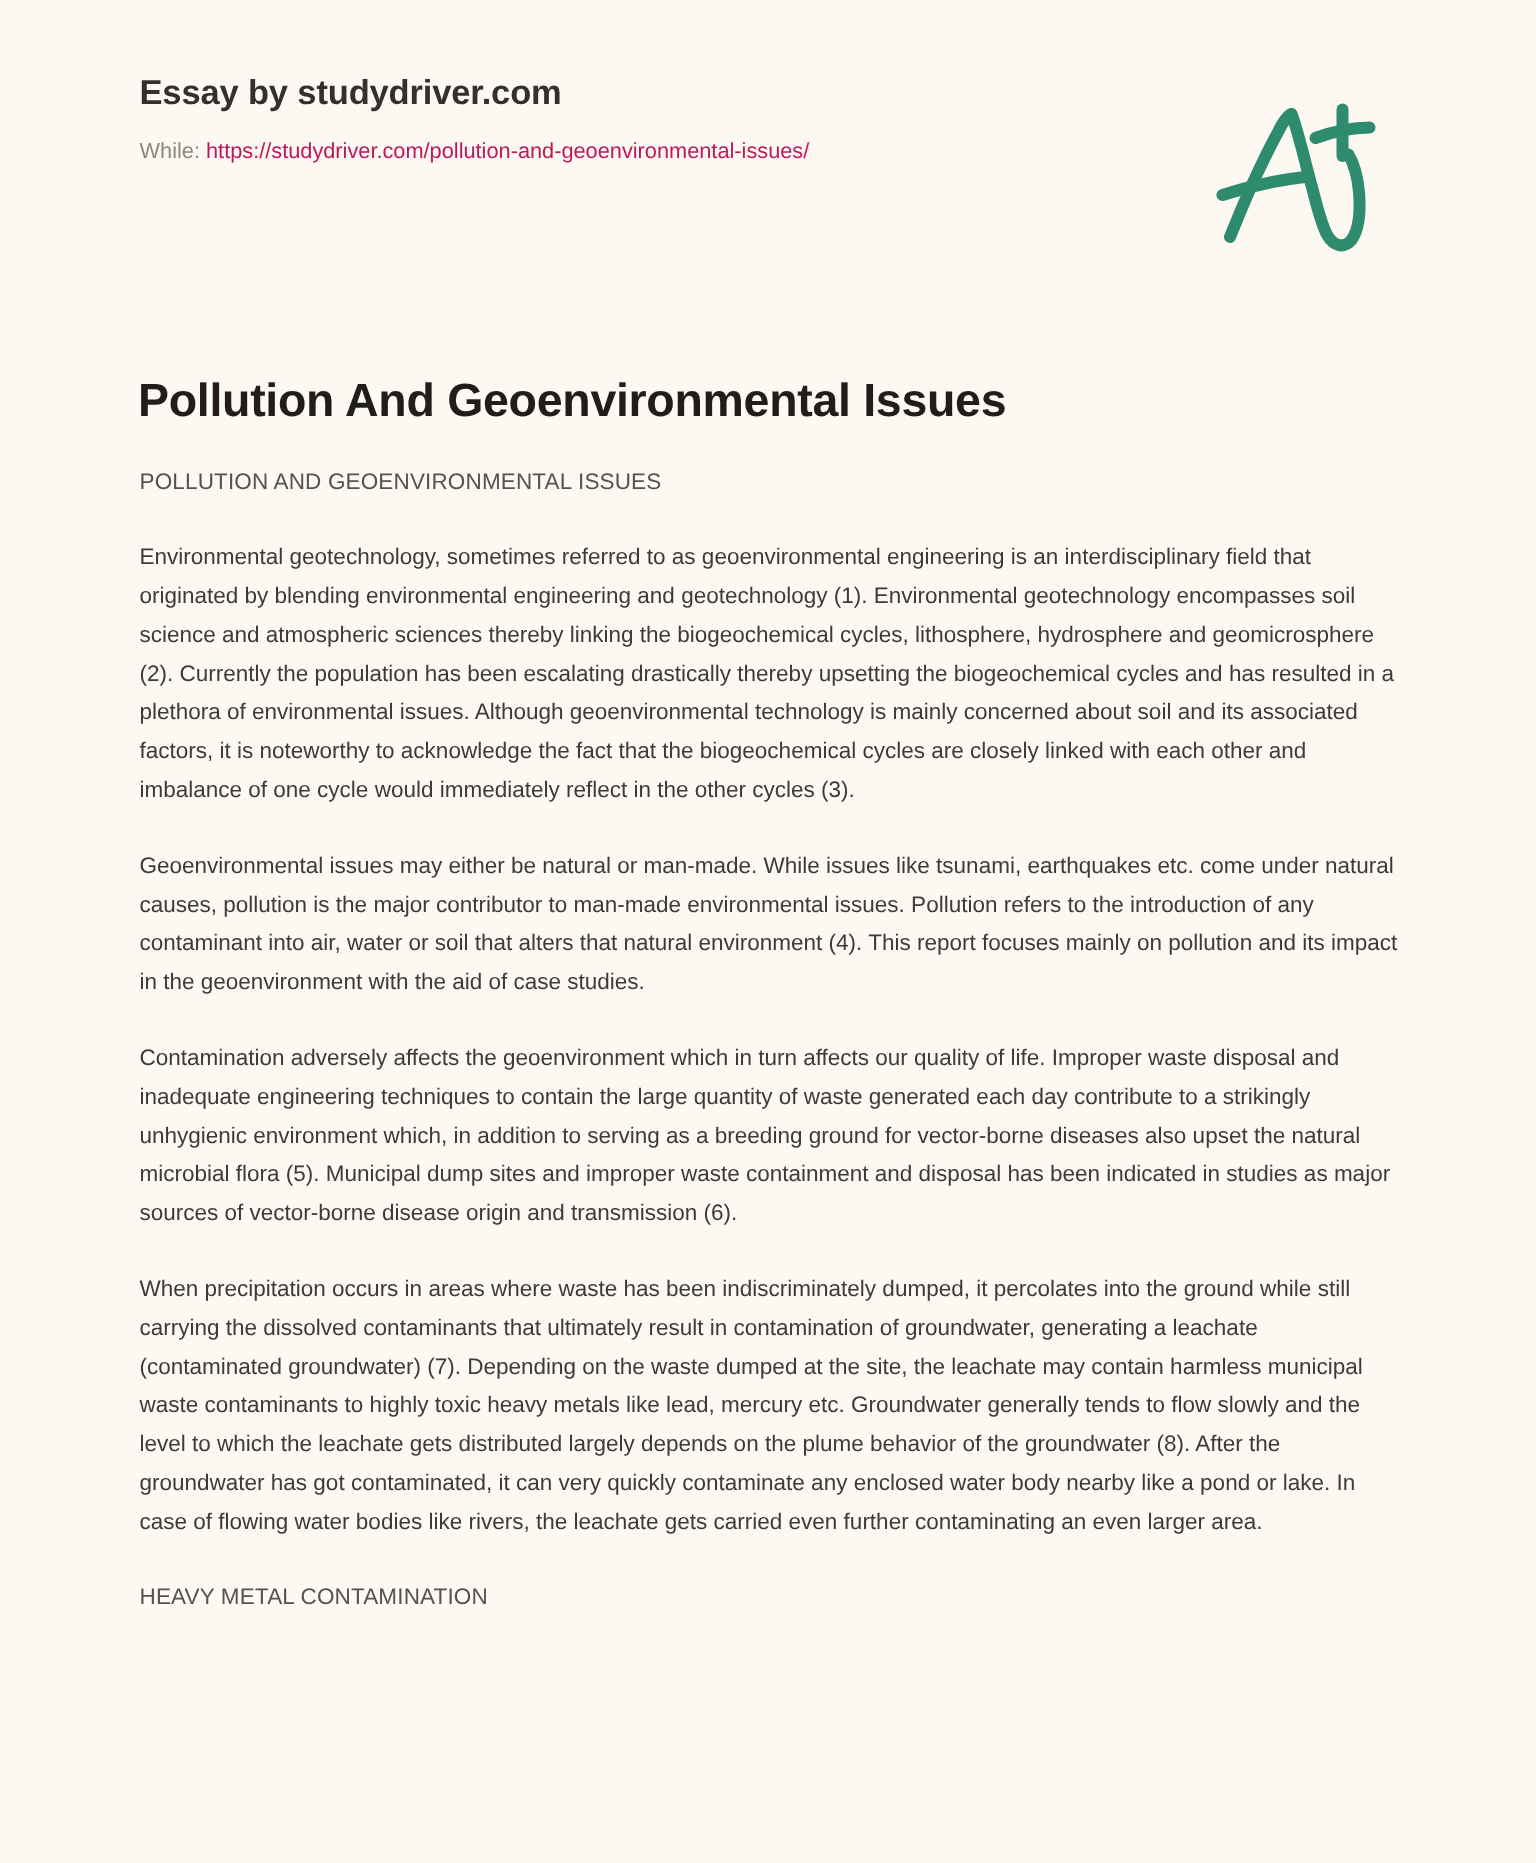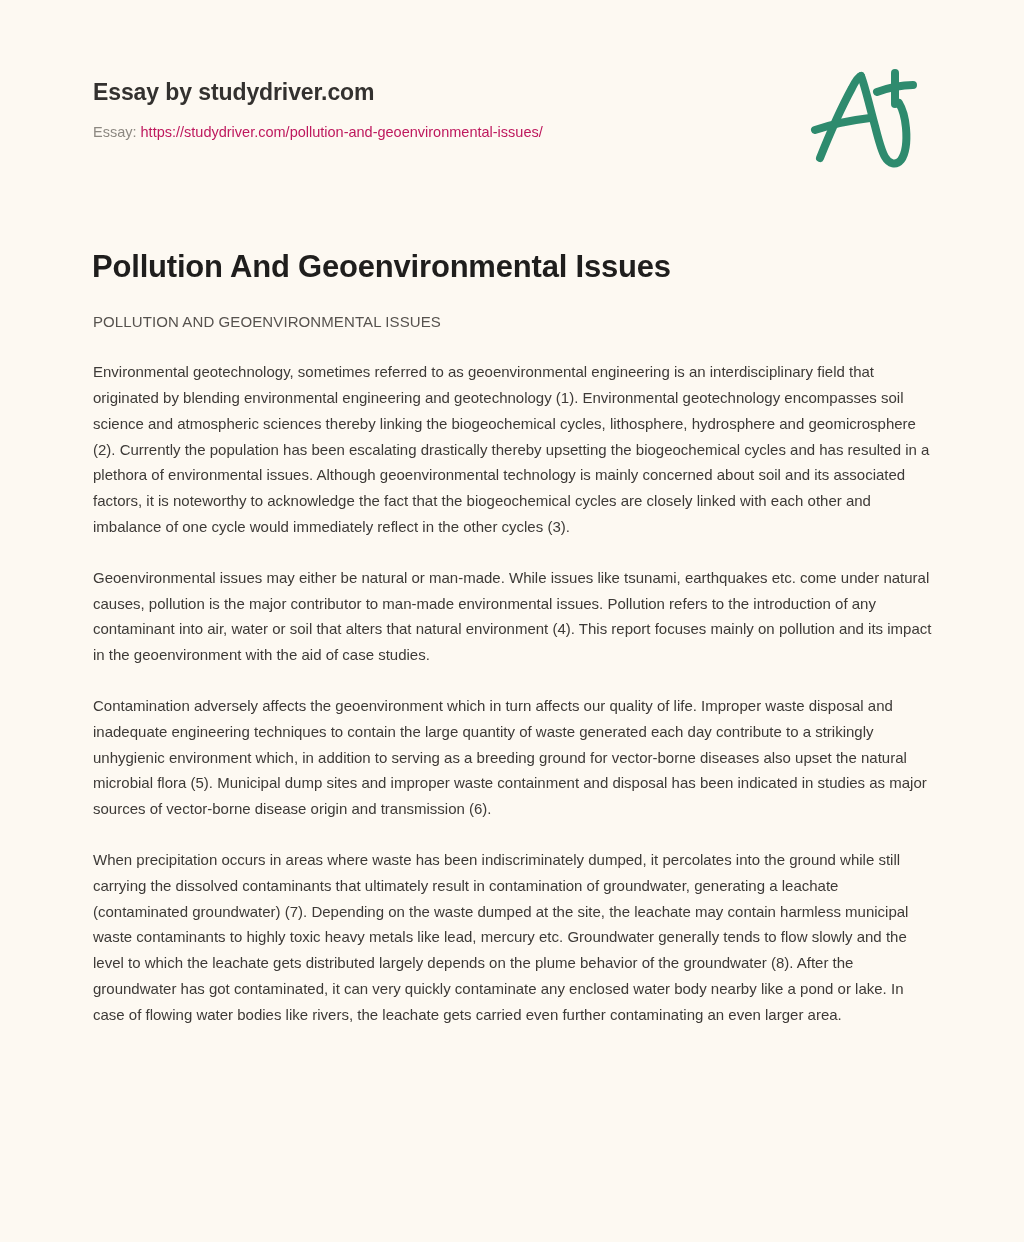--- a/index.html
+++ b/index.html
@@ -19,21 +19,21 @@
     position: relative;
     width: 1024px;
     height: 1242px;
     box-sizing: border-box;
   }
 
   
   .header {
     position: absolute;
     left: 93px;
-    top: 78px;
+    top: 47px;
     right: 60px;
   }
 
   .essay-by {
     font-size: 23px;
     font-weight: bold;
     color: #33312f;
     letter-spacing: -0.1px;
     line-height: 1.3;
     margin: 0;
@@ -112,21 +112,21 @@
   }
 </style>
 </head>
 <body>
 
 <div class="page">
 
   <div class="header">
     <div class="essay-by">Essay by studydriver.com</div>
     <div class="source-line">
-      <span class="source-label">Essay:</span>
+      <span class="source-label">While:</span>
       <a class="source-url" href="#">https://studydriver.com/pollution-and-geoenvironmental-issues/</a>
     </div>
   </div>
 
   <div class="logo">
     <svg viewBox="0 0 120 110" xmlns="http://www.w3.org/2000/svg">
       <g fill="none" stroke="#2e8b6e" stroke-linecap="round" stroke-linejoin="round">
 
         <path d="M14 98 C 22 78, 34 50, 46 28 C 49 22, 52 17, 55 16" stroke-width="8"></path>
 
@@ -144,15 +144,16 @@
   </div>
 
   <h1 class="doc-title">Pollution And Geoenvironmental Issues</h1>
 
   <div class="body-content" id="body-content">
       <div class="section-heading">POLLUTION AND GEOENVIRONMENTAL ISSUES</div>
       <div class="para">Environmental geotechnology, sometimes referred to as geoenvironmental engineering is an interdisciplinary field that originated by blending environmental engineering and geotechnology (1). Environmental geotechnology encompasses soil science and atmospheric sciences thereby linking the biogeochemical cycles, lithosphere, hydrosphere and geomicrosphere (2). Currently the population has been escalating drastically thereby upsetting the biogeochemical cycles and has resulted in a plethora of environmental issues. Although geoenvironmental technology is mainly concerned about soil and its associated factors, it is noteworthy to acknowledge the fact that the biogeochemical cycles are closely linked with each other and imbalance of one cycle would immediately reflect in the other cycles (3).</div>
       <div class="para">Geoenvironmental issues may either be natural or man-made. While issues like tsunami, earthquakes etc. come under natural causes, pollution is the major contributor to man-made environmental issues. Pollution refers to the introduction of any contaminant into air, water or soil that alters that natural environment (4). This report focuses mainly on pollution and its impact in the geoenvironment with the aid of case studies.</div>
       <div class="para">Contamination adversely affects the geoenvironment which in turn affects our quality of life. Improper waste disposal and inadequate engineering techniques to contain the large quantity of waste generated each day contribute to a strikingly unhygienic environment which, in addition to serving as a breeding ground for vector-borne diseases also upset the natural microbial flora (5). Municipal dump sites and improper waste containment and disposal has been indicated in studies as major sources of vector-borne disease origin and transmission (6).</div>
       <div class="para">When precipitation occurs in areas where waste has been indiscriminately dumped, it percolates into the ground while still carrying the dissolved contaminants that ultimately result in contamination of groundwater, generating a leachate (contaminated groundwater) (7). Depending on the waste dumped at the site, the leachate may contain harmless municipal waste contaminants to highly toxic heavy metals like lead, mercury etc. Groundwater generally tends to flow slowly and the level to which the leachate gets distributed largely depends on the plume behavior of the groundwater (8). After the groundwater has got contaminated, it can very quickly contaminate any enclosed water body nearby like a pond or lake. In case of flowing water bodies like rivers, the leachate gets carried even further contaminating an even larger area.</div>
+      <div class="section-heading">HEAVY METAL CONTAMINATION</div>
     </div>
 
 </div>
 
 </body></html>

